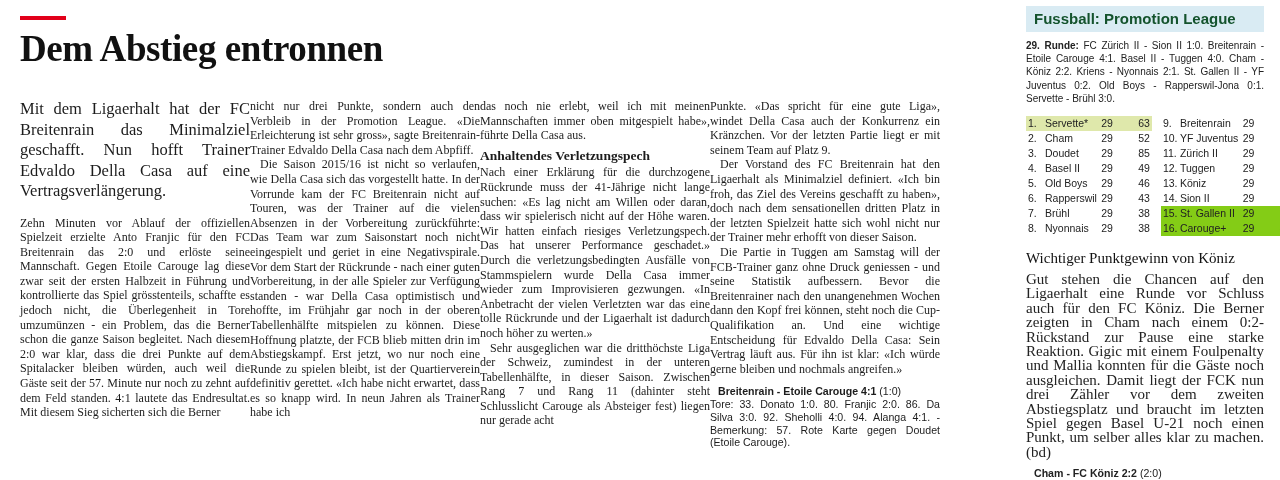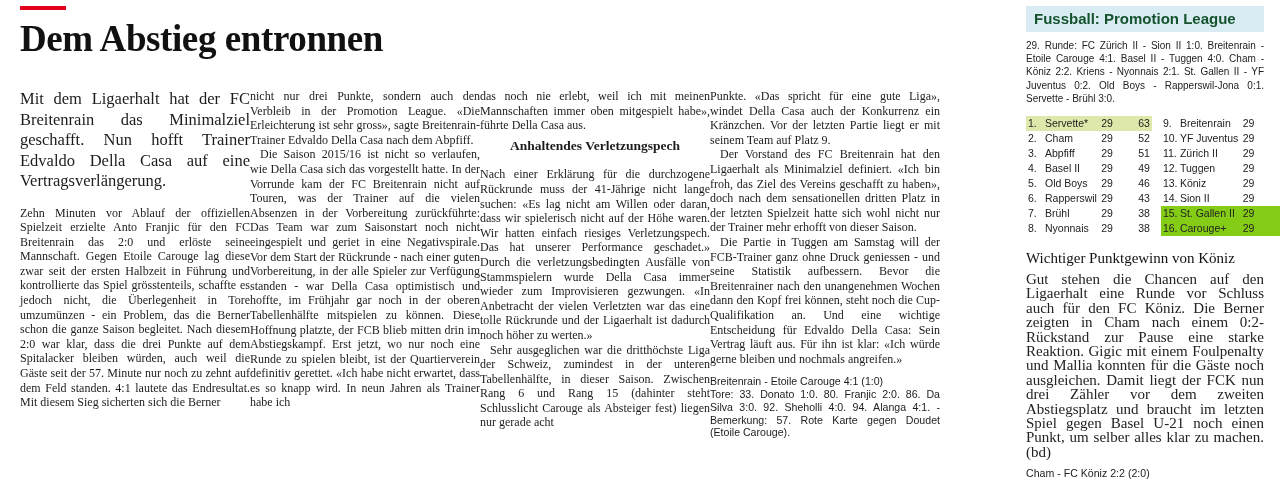--- a/index.html
+++ b/index.html
@@ -1,44 +1,44 @@
 <!DOCTYPE html>
 <html lang="de"><head>
 <meta charset="utf-8">
 <style>
   * { margin:0; padding:0; box-sizing:border-box; }
   html, body { width:1280px; height:480px; background:#ffffff; overflow:hidden; }
   body { font-family:"Liberation Serif", serif; color:#1c1c1c; position:relative; }
 
   
-  .article-area { position:absolute; left:20px; top:6px; width:990px; }
+  .article-area { position:absolute; left:20px; top:16px; width:990px; }
   .red-bar { width:46px; height:4px; background:#e2001a; margin-bottom:9px; }
   .headline { font-family:"Liberation Serif", serif; font-size:37px; line-height:40px;
               font-weight:bold; letter-spacing:-0.4px; color:#111; }
   .cols { display:flex; margin-top:30px; }
   .col { width:230px; font-size:12px; line-height:14.6px; text-align:justify; hyphens:auto; }
   .col p { text-align:justify; }
   .col p.indent { text-indent:10px; }
   .lead { font-size:16.5px; line-height:20.5px; text-align:left; hyphens:none; margin-bottom:14px; }
   .byline { font-family:"Liberation Sans", sans-serif; font-size:12px; font-weight:bold;
             text-align:left; margin-bottom:14px; }
   .subhead { font-family:"Liberation Serif", serif; font-size:13.5px; font-weight:bold;
-             text-align:center; margin:6px 0 14px; }
+             text-align:left; margin:6px 0 2px; }
   .match-block { margin-top:9px; font-family:"Liberation Sans", sans-serif;
                  font-size:10.6px; line-height:12.8px; }
-  .match-title-line b { font-weight:normal; }
+  .match-title-line b { font-weight:bold;padding-left:8px; }
   .match-details { text-align:justify; }
 
   
   .sidebar { position:absolute; left:1026px; top:6px; width:238px;
              font-family:"Liberation Sans", sans-serif; color:#222; }
   .sidebar-header { background:#d9ebf3; color:#14532d; font-size:15px; font-weight:bold;
                     padding:4px 8px 5px; }
   .round { font-size:10px; line-height:13.2px; text-align:justify; margin-top:7px; }
-  .round b { font-weight:normal; }
+  .round b { font-weight:bold; }
   .standings { display:flex; gap:9px; margin-top:11px; font-size:10.5px; line-height:15px; }
   .stand-col { flex:1; }
   .srow { display:flex; padding:0 2px; }
   .srow .rank  { width:17px; }
   .srow .team  { flex:1; overflow:hidden; white-space:nowrap; }
   .srow .games { width:16px; text-align:right; }
   .srow .pts   { width:37px; text-align:right; }
   .hl-green { background:#dfe8ab; }
   .hl-pink  { background:#84cc16; }
   .koeniz-head { font-family:"Liberation Serif", serif; font-size:15px; font-weight:normal;
@@ -63,21 +63,21 @@
 
     <div class="col">
       <p>nicht nur drei Punkte, sondern auch den Verbleib in der Promotion League. «Die Erleichterung ist sehr gross», sagte Breitenrain-Trainer Edvaldo Della Casa nach dem Abpfiff.</p>
       <p class="indent">Die Saison 2015/16 ist nicht so verlaufen, wie Della Casa sich das vorgestellt hatte. In der Vorrunde kam der FC Breitenrain nicht auf Touren, was der Trainer auf die vielen Absenzen in der Vorbereitung zurückführte: Das Team war zum Saisonstart noch nicht eingespielt und geriet in eine Negativspirale. Vor dem Start der Rückrunde - nach einer guten Vorbereitung, in der alle Spieler zur Verfügung standen - war Della Casa optimistisch und hoffte, im Frühjahr gar noch in der oberen Tabellenhälfte mitspielen zu können. Diese Hoffnung platzte, der FCB blieb mitten drin im Abstiegskampf. Erst jetzt, wo nur noch eine Runde zu spielen bleibt, ist der Quartierverein definitiv gerettet. «Ich habe nicht erwartet, dass es so knapp wird. In neun Jahren als Trainer habe ich</p>
     </div>
 
     <div class="col">
       <p>das noch nie erlebt, weil ich mit meinen Mannschaften immer oben mitgespielt habe», führte Della Casa aus.</p>
       <h3 class="subhead">Anhaltendes Verletzungspech</h3>
       <p>Nach einer Erklärung für die durchzogene Rückrunde muss der 41-Jährige nicht lange suchen: «Es lag nicht am Willen oder daran, dass wir spielerisch nicht auf der Höhe waren. Wir hatten einfach riesiges Verletzungspech. Das hat unserer Performance geschadet.» Durch die verletzungsbedingten Ausfälle von Stammspielern wurde Della Casa immer wieder zum Improvisieren gezwungen. «In Anbetracht der vielen Verletzten war das eine tolle Rückrunde und der Ligaerhalt ist dadurch noch höher zu werten.»</p>
-      <p class="indent">Sehr ausgeglichen war die dritthöchste Liga der Schweiz, zumindest in der unteren Tabellenhälfte, in dieser Saison. Zwischen Rang 6 und Rang 15 (dahinter steht Schlusslicht Carouge als Absteiger fest) liegen nur gerade acht</p>
+      <p class="indent">Sehr ausgeglichen war die dritthöchste Liga der Schweiz, zumindest in der unteren Tabellenhälfte, in dieser Saison. Zwischen Rang 7 und Rang 11 (dahinter steht Schlusslicht Carouge als Absteiger fest) liegen nur gerade acht</p>
     </div>
 
     <div class="col">
       <p>Punkte. «Das spricht für eine gute Liga», windet Della Casa auch der Konkurrenz ein Kränzchen. Vor der letzten Partie liegt er mit seinem Team auf Platz 9.</p>
       <p class="indent">Der Vorstand des FC Breitenrain hat den Ligaerhalt als Minimalziel definiert. «Ich bin froh, das Ziel des Vereins geschafft zu haben», doch nach dem sensationellen dritten Platz in der letzten Spielzeit hatte sich wohl nicht nur der Trainer mehr erhofft von dieser Saison.</p>
       <p class="indent">Die Partie in Tuggen am Samstag will der FCB-Trainer ganz ohne Druck geniessen - und seine Statistik aufbessern. Bevor die Breitenrainer nach den unangenehmen Wochen dann den Kopf frei können, steht noch die Cup-Qualifikation an. Und eine wichtige Entscheidung für Edvaldo Della Casa: Sein Vertrag läuft aus. Für ihn ist klar: «Ich würde gerne bleiben und nochmals angreifen.»</p>
       <div class="match-block">
         <p class="match-title-line"><b>Breitenrain - Etoile Carouge 4:1</b> <span>(1:0)</span></p>
         <p class="match-details">Tore: 33. Donato 1:0. 80. Franjic 2:0. 86. Da Silva 3:0. 92. Sheholli 4:0. 94. Alanga 4:1. - Bemerkung: 57. Rote Karte gegen Doudet (Etoile Carouge).</p>
       </div>
@@ -100,23 +100,23 @@
           <span class="pts">63</span>
         </div>
         <div class="srow">
           <span class="rank">2.</span>
           <span class="team">Cham</span>
           <span class="games">29</span>
           <span class="pts">52</span>
         </div>
         <div class="srow">
           <span class="rank">3.</span>
-          <span class="team">Abpfiff</span>
-          <span class="games">29</span>
-          <span class="pts">51</span>
+          <span class="team">Doudet</span>
+          <span class="games">29</span>
+          <span class="pts">85</span>
         </div>
         <div class="srow">
           <span class="rank">4.</span>
           <span class="team">Basel II</span>
           <span class="games">29</span>
           <span class="pts">49</span>
         </div>
         <div class="srow">
           <span class="rank">5.</span>
           <span class="team">Old Boys</span>

